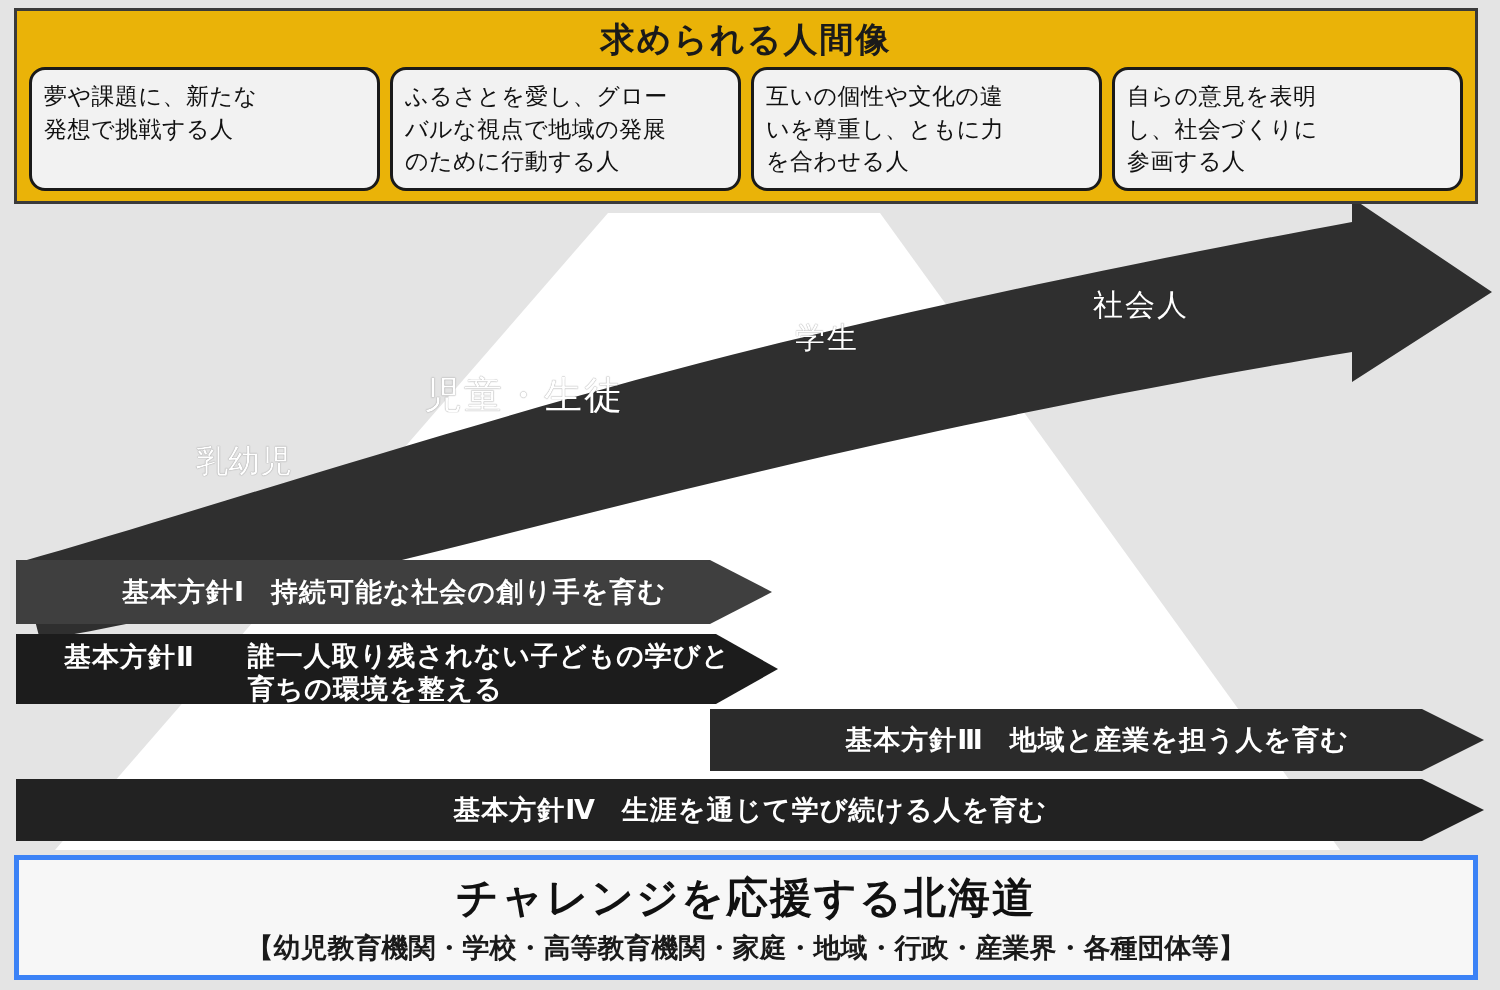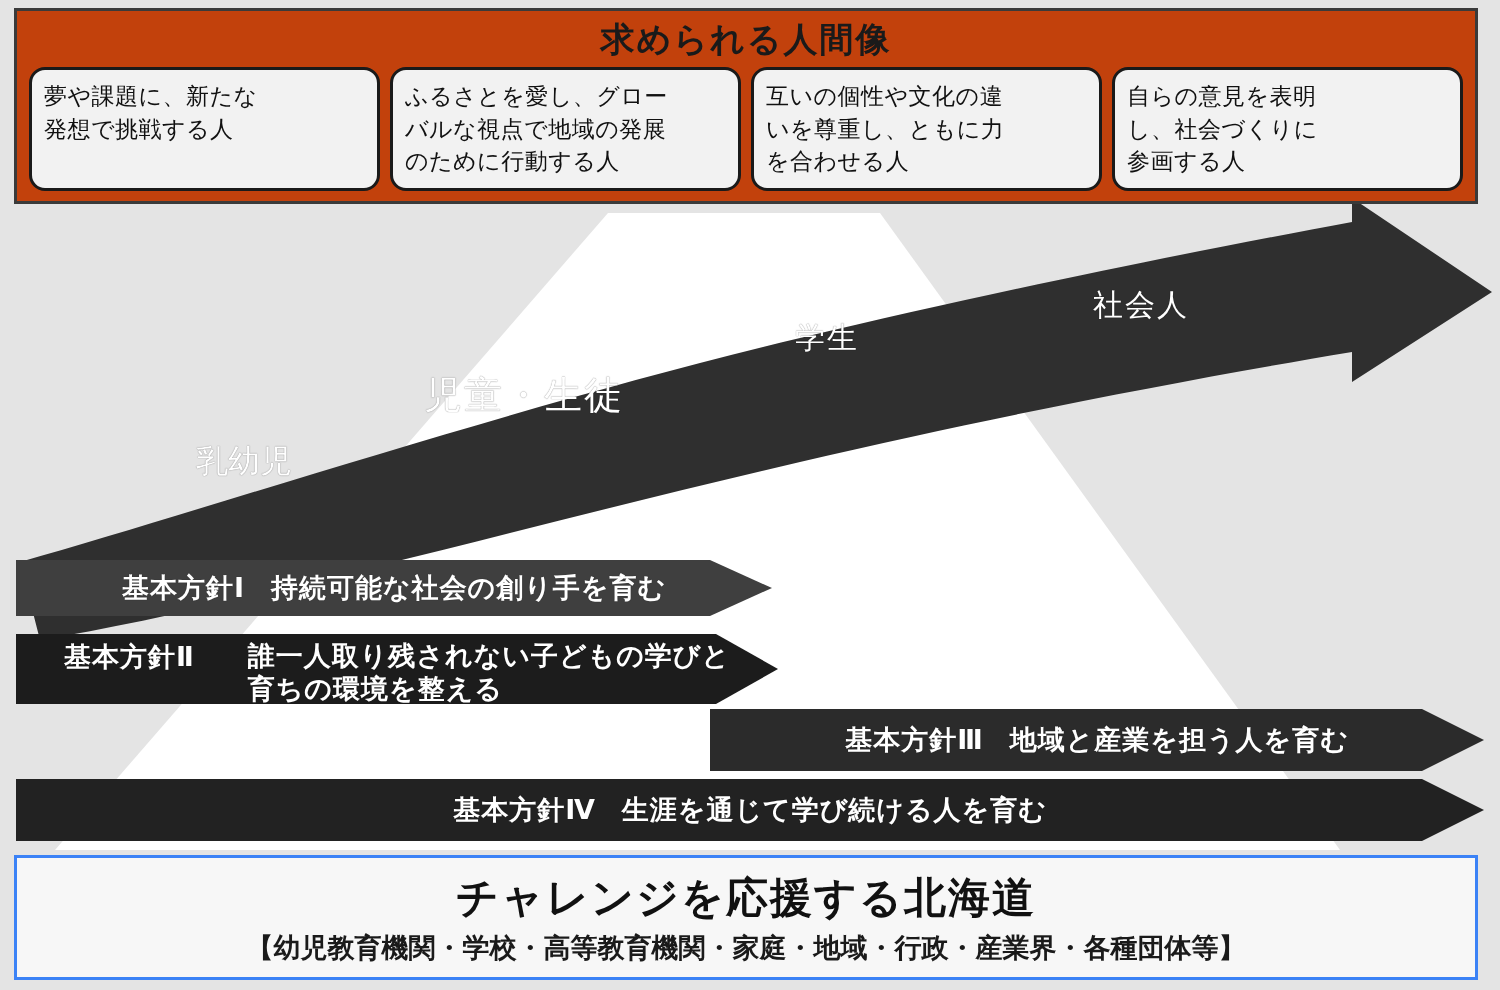--- a/index.html
+++ b/index.html
@@ -25,21 +25,21 @@
     width: 1500px; height: 990px;
   }
 
   
   .top-panel {
     position: absolute;
     left: 14px;
     top: 8px;
     width: 1464px;
     height: 196px;
-    background: #c2410c;
+    background: #eab308;
     border: 3px solid #3a3a3a;
     box-sizing: border-box;
   }
   .top-title {
     position: absolute;
     left: 0; right: 0;
     top: 6px;
     text-align: center;
     font-size: 34px;
     font-weight: 700;
@@ -111,21 +111,21 @@
     white-space: nowrap;
     margin-right: 26px;
   }
   .policy-title {
     white-space: pre-line;
     line-height: 1.24;
   }
   .policy-inner.multiline { align-items: flex-start; }
 
   #policy-1 {
-    left: 16px; top: 560px; width: 756px; height: 56px;
+    left: 16px; top: 560px; width: 756px; height: 64px;
     background: #3f3f3f;
     clip-path: polygon(0 0, 694px 0, 756px 50%, 694px 100%, 0 100%);
   }
   #policy-2 {
     left: 16px; top: 634px; width: 762px; height: 70px;
     background: #1c1c1c;
     clip-path: polygon(0 0, 700px 0, 762px 50%, 700px 100%, 0 100%);
   }
   #policy-3 {
     left: 710px; top: 709px; width: 774px; height: 62px;
@@ -141,21 +141,21 @@
   #policy-2 .policy-inner { align-items: flex-start; padding-top: 6px; gap: 27px; }
 
   
   .bottom-banner {
     position: absolute;
     left: 14px;
     top: 855px;
     width: 1464px;
     height: 125px;
     background: #f7f7f7;
-    border: 3px solid #3b82f6;
+    border: 5px solid #3b82f6;
     box-sizing: border-box;
     display: flex;
     flex-direction: column;
     align-items: center;
     justify-content: center;
     gap: 4px;
   }
   .banner-main {
     font-size: 42px;
     font-weight: 800;

